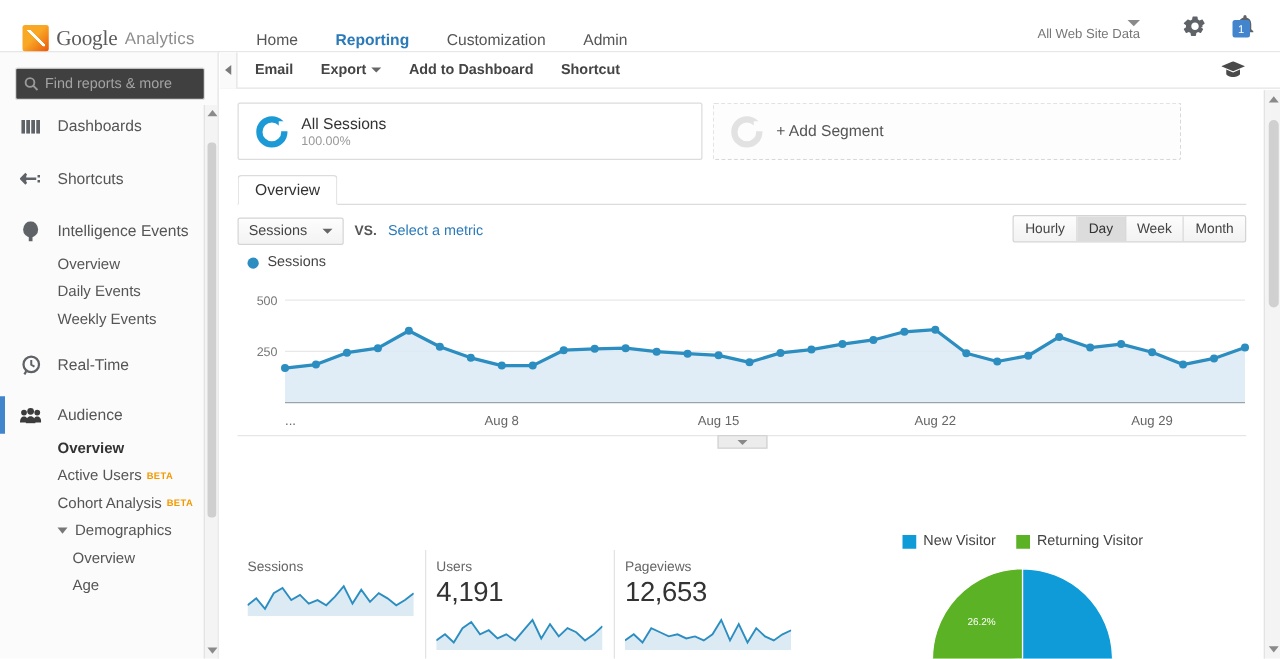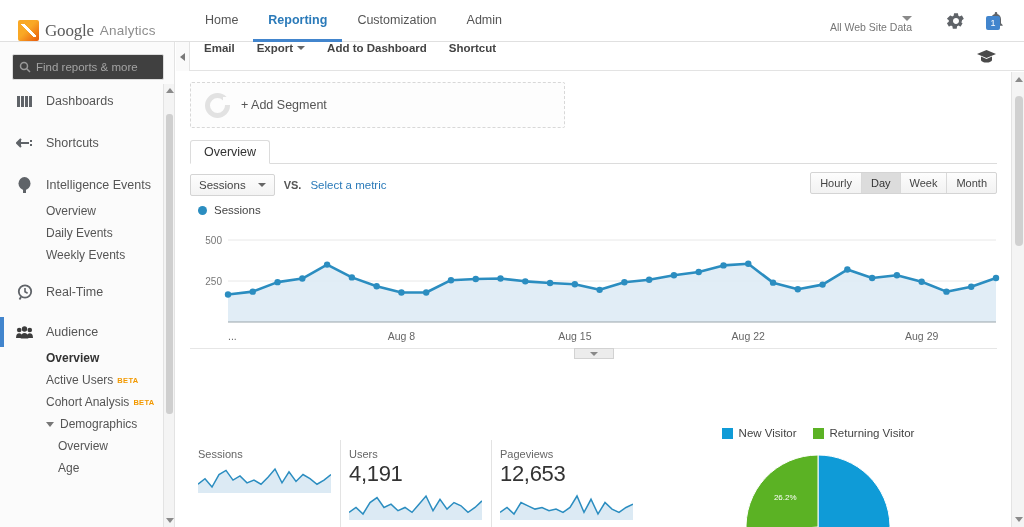--- a/index.html
+++ b/index.html
@@ -33,21 +33,21 @@
       linear-gradient(45deg, transparent 46%, #fff 46%, #fff 58%, transparent 58%);
   }
   .logo-google {
     font-family: "Liberation Serif", serif;
     font-size: 17px; color: #5b5b5b; letter-spacing: -0.2px;
   }
   .logo-analytics {
     font-size: 13.5px; color: #8d8d8d; letter-spacing: .2px;
   }
   .mainnav {
-    position: absolute; left: 190px; top: 0; height: 42px;
+    position: absolute; left: 190px; top: 12px; height: 42px;
     display: flex; align-items: stretch;
   }
   .mainnav a {
     display: flex; align-items: center; padding: 0 15px;
     font-size: 12.5px; color: #555; text-decoration: none;
     border-bottom: 3px solid transparent;
   }
   .mainnav a.active { color: #2a7ab9; font-weight: bold; border-bottom-color: #4285cd; }
 
   .acct {
@@ -122,21 +122,21 @@
   }
   .sb-arrow { position: absolute; left: 2px; width: 0; height: 0;
     border-left: 4px solid transparent; border-right: 4px solid transparent; }
   .sb-arrow.up { top: 4px; border-bottom: 5px solid #8a8a8a; }
   .sb-arrow.dn { bottom: 4px; border-top: 5px solid #8a8a8a; }
 
   
   .content { position: absolute; top: 42px; left: 176px; right: 0; bottom: 0; background:#fff; }
   .ctoolbar {
     position: relative; height: 29px; border-bottom: 1px solid #e3e3e3;
-    display: flex; align-items: flex-start; background: #fff;
+    display: flex; align-items: center; background: #fff;
   }
   .collapse-btn {
     width: 14px; height: 29px; border-right: 1px solid #e3e3e3;
     display: flex; align-items: center; justify-content: center; cursor: pointer;
     background: #fafafa;
   }
   .collapse-btn i {
     width: 0; height: 0; border-top: 4px solid transparent;
     border-bottom: 4px solid transparent; border-right: 5px solid #7a7a7a;
   }
@@ -437,20 +437,27 @@
         <svg width="19" height="13" viewBox="0 0 19 13" fill="#4a4a4a">
           <path d="M9.5 0 L19 4 L9.5 8 L0 4 Z"></path>
           <path d="M4 6.5 V10 C4 11.5 7 12.6 9.5 12.6 C12 12.6 15 11.5 15 10 V6.5 L9.5 9 Z"></path>
         </svg>
       </div>
     </div>
 
     <div class="maincol">
 
       <div class="segbar">
+        <div class="seg all">
+          <div class="donut"></div>
+          <div>
+            <div class="seg-title">All Sessions</div>
+            <div class="seg-sub">100.00%</div>
+          </div>
+        </div>
         <div class="seg add">
           <div class="donut gray"></div>
           <div class="seg-add-label">+ Add Segment</div>
         </div>
       </div>
 
       <div class="tabrow">
         <div class="tab">Overview</div>
       </div>
 

